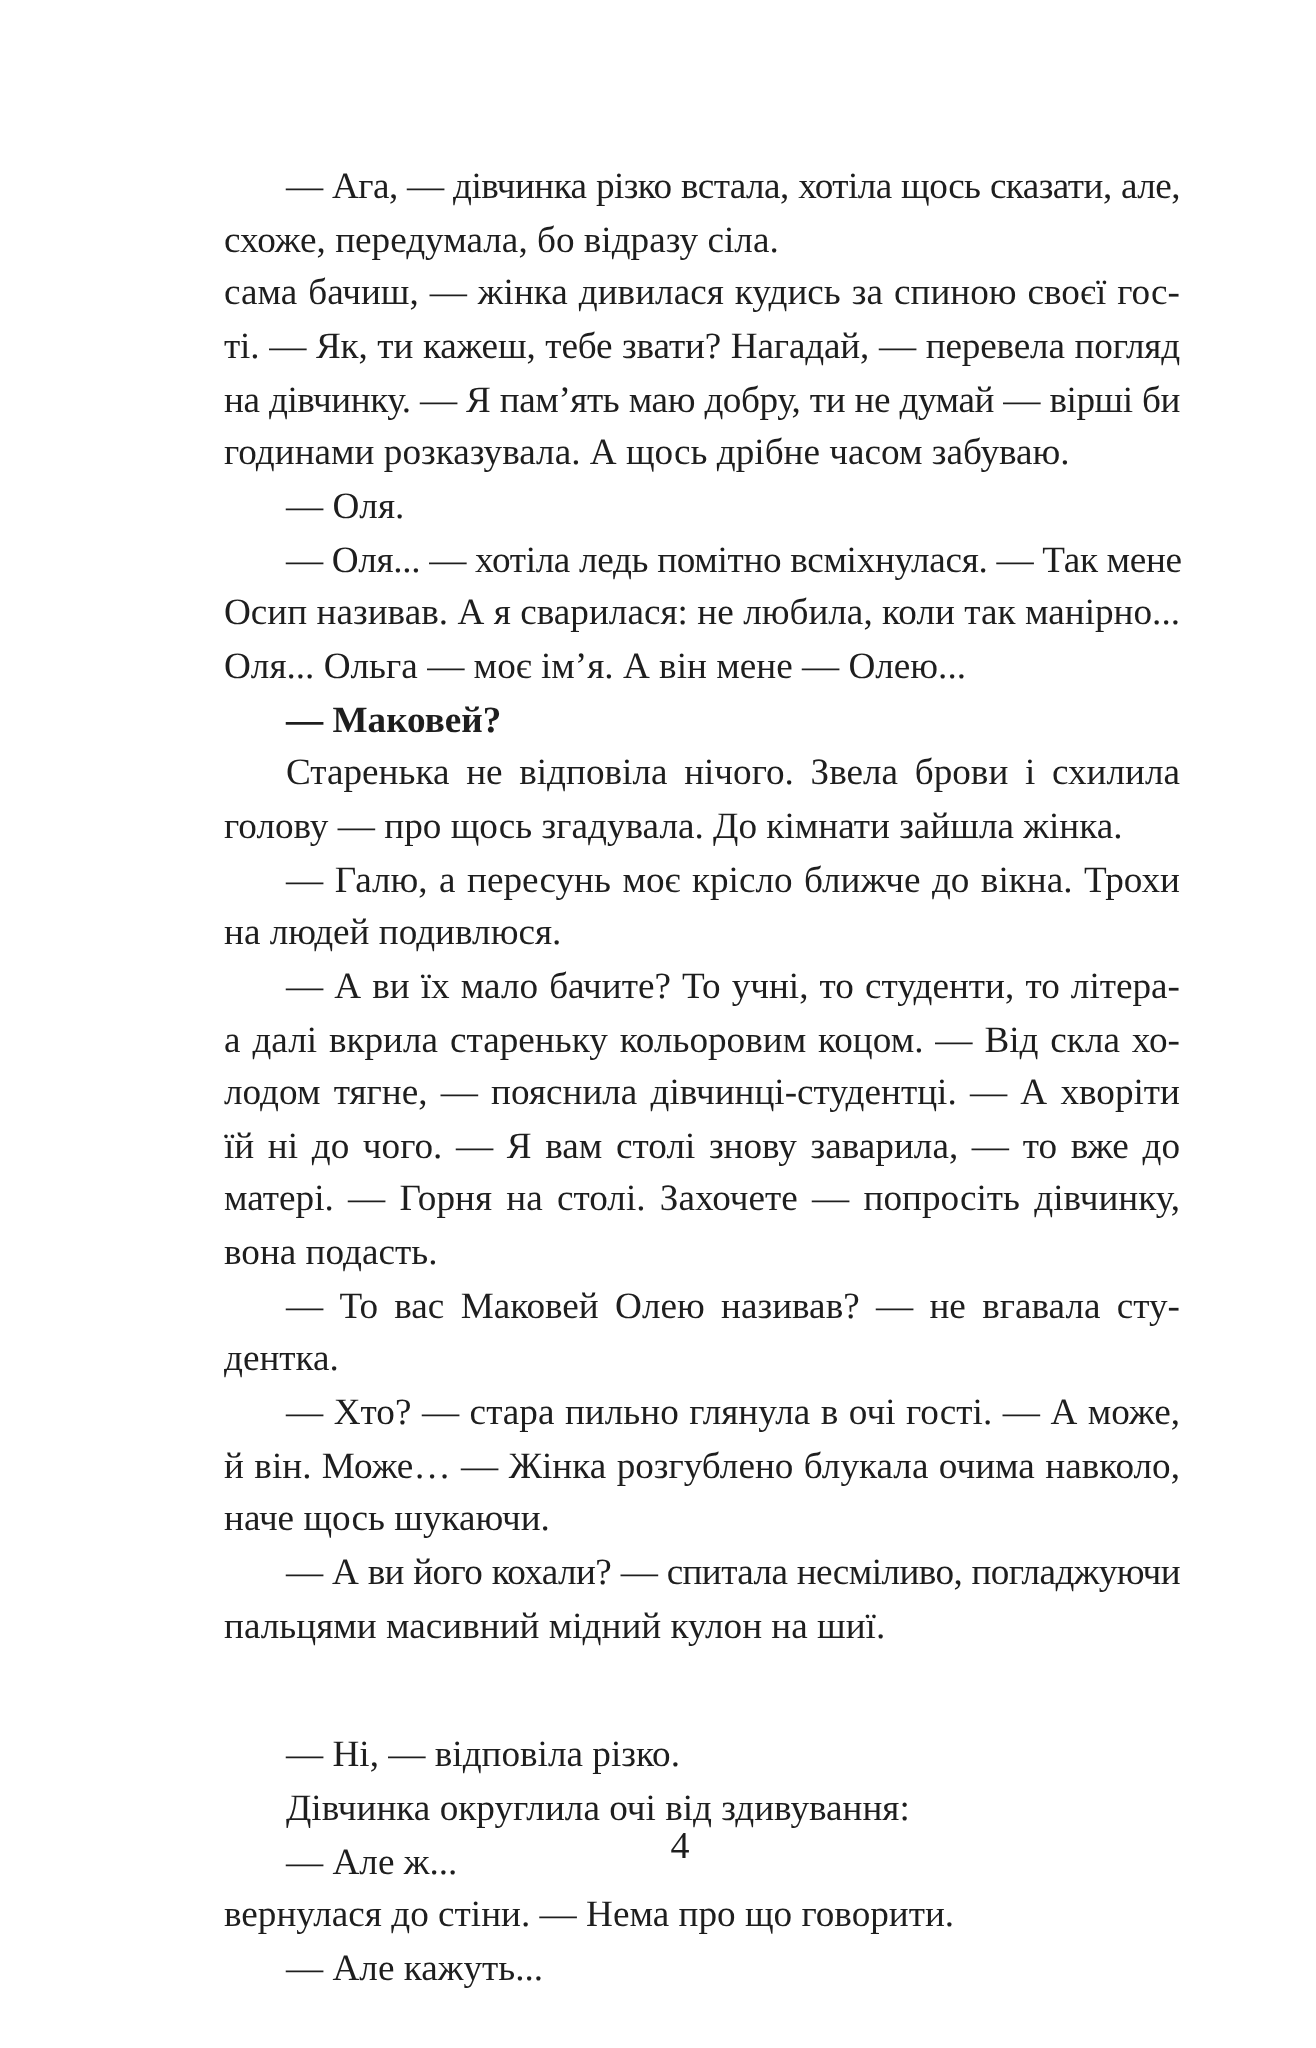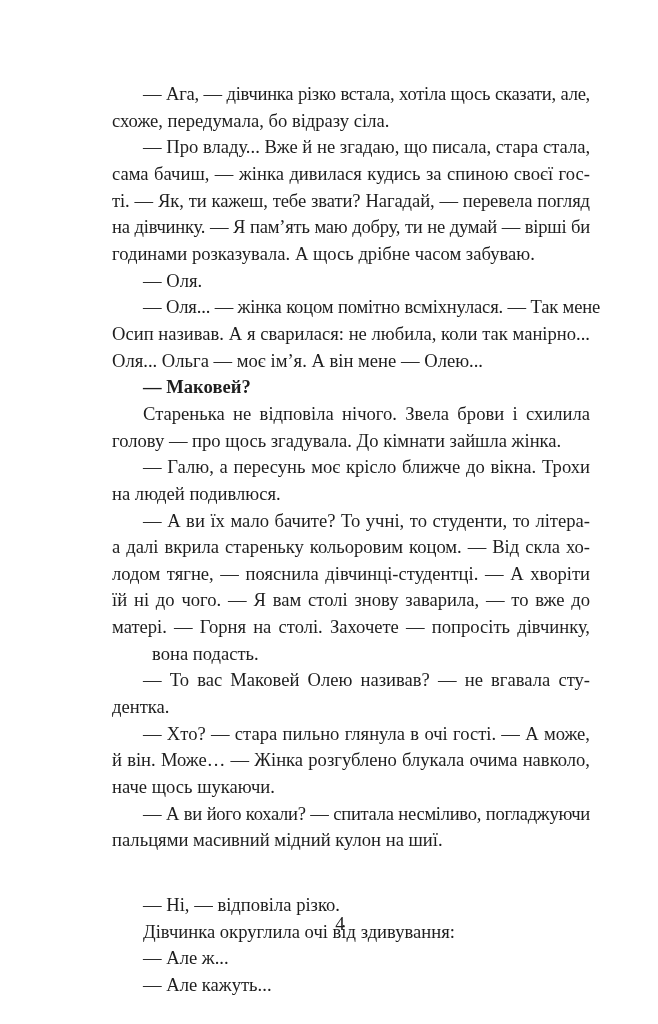--- a/index.html
+++ b/index.html
@@ -53,46 +53,46 @@
       box-sizing: border-box;
     }
   </style>
 </head>
 <body>
 
 <div class="page">
   <div class="text-block" id="text-block">
       <span class="line indent" style="white-space: nowrap; letter-spacing: -0.27807px;">— Ага, — дівчинка різко встала, хотіла щось сказати, але,</span>
       <span class="line last" style="white-space: nowrap;">схоже, передумала, бо відразу сіла.</span>
-      <span class="line indent" style="white-space: nowrap;">— Про владу... Вже й не згадаю, що писала, стара стала,</span>
       <span class="line" style="white-space: nowrap;">сама бачиш, — жінка дивилася кудись за спиною своєї гос-</span>
       <span class="line" style="white-space: nowrap; letter-spacing: -0.0844828px;">ті. — Як, ти кажеш, тебе звати? Нагадай, — перевела погляд</span>
       <span class="line" style="white-space: nowrap; letter-spacing: -0.222414px;">на дівчинку. — Я пам’ять маю добру, ти не думай — вірші би</span>
       <span class="line last" style="white-space: nowrap;">годинами розказувала. А щось дрібне часом забуваю.</span>
       <span class="line indent last" style="white-space: nowrap;">— Оля.</span>
-      <span class="line indent" style="white-space: nowrap; letter-spacing: -0.163208px;">— Оля... — жінка коцом помітно всміхнулася. — Так мене</span>
+      <span class="line indent" style="white-space: nowrap; letter-spacing: -0.163208px;">— Оля... — хотіла ледь помітно всміхнулася. — Так мене</span>
       <span class="line" style="white-space: nowrap;">Осип називав. А я сварилася: не любила, коли так манірно...</span>
       <span class="line last" style="white-space: nowrap;">Оля... Ольга — моє ім’я. А він мене — Олею...</span>
       <span class="line indent last" style="white-space: nowrap; font-weight: bold;">— Маковей?</span>
       <span class="line indent" style="white-space: nowrap;">Старенька не відповіла нічого. Звела брови і схилила</span>
       <span class="line last" style="white-space: nowrap;">голову — про щось згадувала. До кімнати зайшла жінка.</span>
       <span class="line indent" style="white-space: nowrap;">— Галю, а пересунь моє крісло ближче до вікна. Трохи</span>
       <span class="line last" style="white-space: nowrap;">на людей подивлюся.</span>
       <span class="line indent" style="white-space: nowrap;">— А ви їх мало бачите? То учні, то студенти, то літера-</span>
       <span class="line" style="white-space: nowrap;">а далі вкрила стареньку кольоровим коцом. — Від скла хо-</span>
       <span class="line" style="white-space: nowrap;">лодом тягне, — пояснила дівчинці-студентці. — А хворіти</span>
       <span class="line" style="white-space: nowrap;">їй ні до чого. — Я вам столі знову заварила, — то вже до</span>
       <span class="line" style="white-space: nowrap;">матері. — Горня на столі. Захочете — попросіть дівчинку,</span>
-      <span class="line last" style="white-space: nowrap; margin-left: 40px;">вона подасть.</span>
+      <span class="line last" style="white-space: nowrap;">вона подасть.</span>
       <span class="line indent" style="white-space: nowrap;">— То вас Маковей Олею називав? — не вгавала сту-</span>
       <span class="line last" style="white-space: nowrap;">дентка.</span>
       <span class="line indent" style="white-space: nowrap;">— Хто? — стара пильно глянула в очі гості. — А може,</span>
       <span class="line" style="white-space: nowrap;">й він. Може… — Жінка розгублено блукала очима навколо,</span>
       <span class="line last" style="white-space: nowrap;">наче щось шукаючи.</span>
       <span class="line indent" style="white-space: nowrap; letter-spacing: -0.3px;">— А ви його кохали? — спитала несміливо, погладжуючи</span>
       <span class="line last" style="white-space: nowrap;">пальцями масивний мідний кулон на шиї.</span>
       <span class="line indent last" style="white-space: nowrap; margin-top: 38px;">— Ні, — відповіла різко.</span>
       <span class="line indent last" style="white-space: nowrap;">Дівчинка округлила очі від здивування:</span>
       <span class="line indent last" style="white-space: nowrap;">— Але ж...</span>
+      <span class="line last" style="white-space: nowrap;">вернулася до стіни. — Нема про що говорити.</span>
       <span class="line indent last" style="white-space: nowrap;">— Але кажуть...</span>
     </div>
   <div class="page-number">4</div>
 </div>
 
 </body></html>

